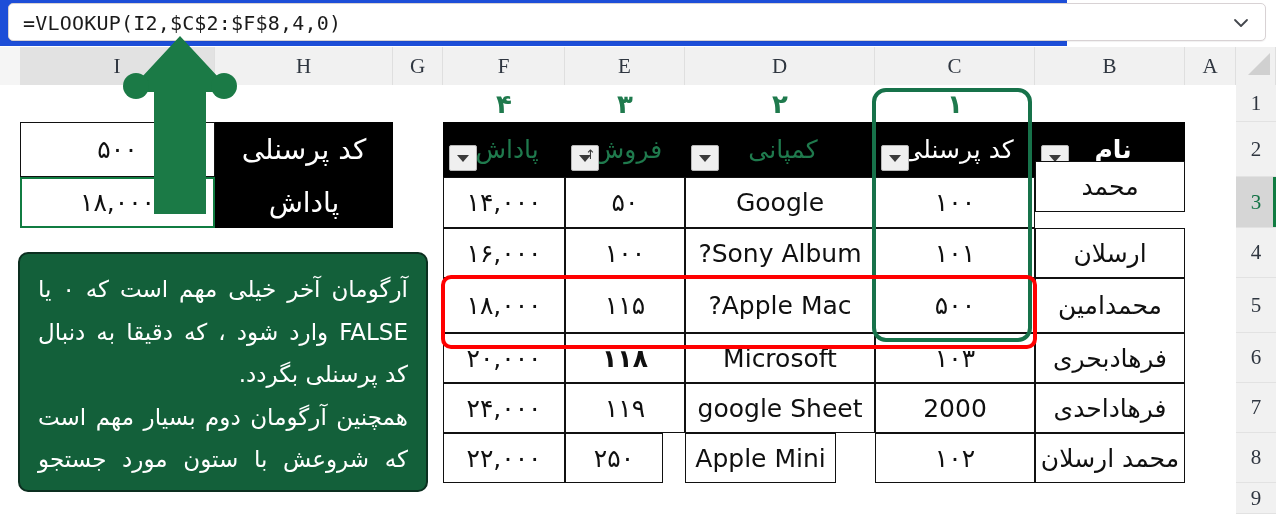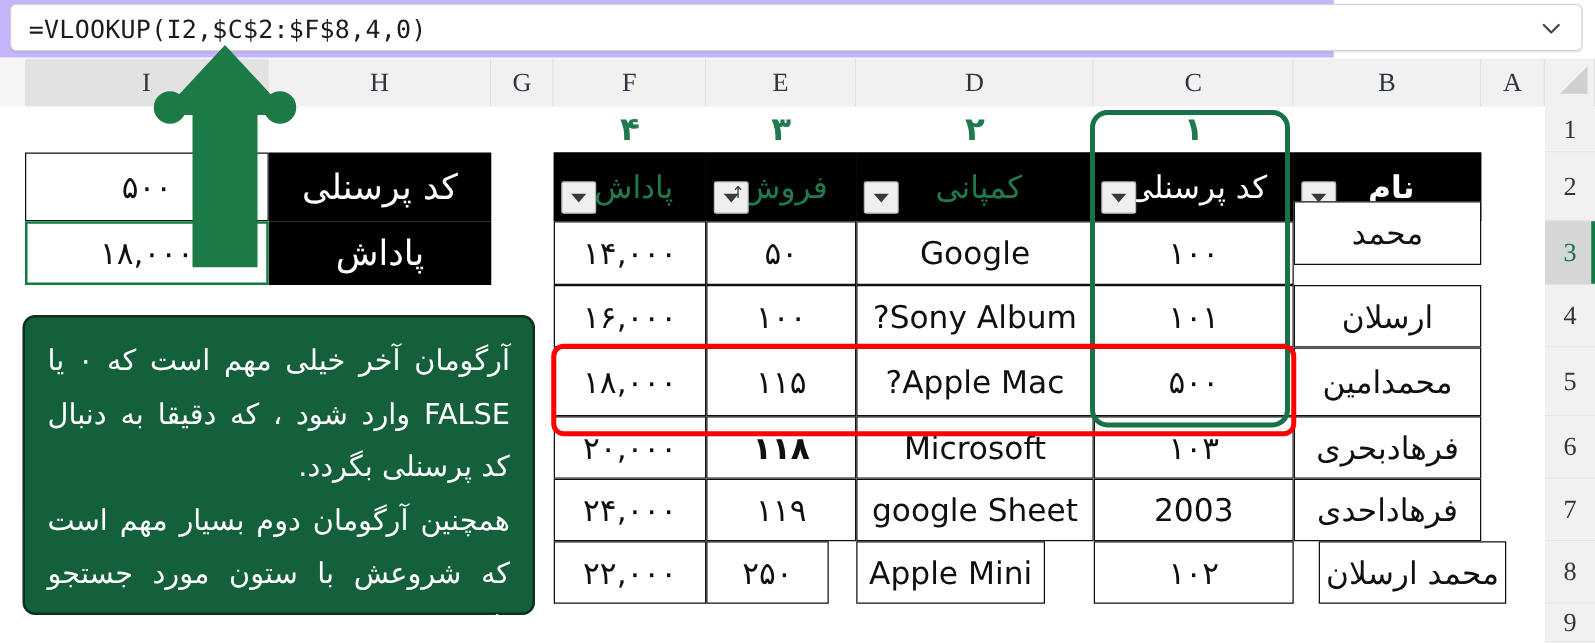--- a/index.html
+++ b/index.html
@@ -8,21 +8,21 @@
     width:1276px;height:514px;overflow:hidden;
     background:#ffffff;
     font-family:"DejaVu Sans","Liberation Sans",sans-serif;
     position:relative;
   }
   .app{position:absolute;inset:0;}
 
   
   .formula-strip{
     position:absolute;left:0;top:0;width:1067px;height:46px;
-    background:#c4b5fd;
+    background:#1d4ed8;
   }
   .formula-box{
     position:absolute;left:8px;top:3px;width:1258px;height:38px;
     background:#ffffff;border:1px solid #d8d2d4;border-radius:5px;
     box-shadow:0 1px 1px rgba(0,0,0,.06);
     box-sizing:border-box;
   }
   .formula-text{
     position:absolute;left:14px;top:7px;
     font-family:"DejaVu Sans Mono","Liberation Mono",monospace;
@@ -257,27 +257,27 @@
         <div class="cell tcell" style="left: 875px; width: 160px; top: 193px; height: 55px;">۵۰۰</div>
         <div class="cell tcell" style="left: 1035px; width: 150px; top: 193px; height: 55px;">محمدامین</div>
         <div class="cell tcell" style="left: 443px; width: 122px; top: 248px; height: 50px;">۲۰,۰۰۰</div>
         <div class="cell tcell" style="left: 565px; width: 120px; top: 248px; height: 50px; font-weight: bold;">۱۱۸</div>
         <div class="cell tcell" style="left: 685px; width: 190px; top: 248px; height: 50px;">Microsoft</div>
         <div class="cell tcell" style="left: 875px; width: 160px; top: 248px; height: 50px;">۱۰۳</div>
         <div class="cell tcell" style="left: 1035px; width: 150px; top: 248px; height: 50px;">فرهادبحری</div>
         <div class="cell tcell" style="left: 443px; width: 122px; top: 298px; height: 50px;">۲۴,۰۰۰</div>
         <div class="cell tcell" style="left: 565px; width: 120px; top: 298px; height: 50px;">۱۱۹</div>
         <div class="cell tcell" style="left: 685px; width: 190px; top: 298px; height: 50px;">google Sheet</div>
-        <div class="cell tcell" style="left: 875px; width: 160px; top: 298px; height: 50px;">2003</div>
+        <div class="cell tcell" style="left: 875px; width: 160px; top: 298px; height: 50px;">2000</div>
         <div class="cell tcell" style="left: 1035px; width: 150px; top: 298px; height: 50px;">فرهاداحدی</div>
         <div class="cell tcell" style="left: 443px; width: 122px; top: 348px; height: 50px;">۲۲,۰۰۰</div>
         <div class="cell tcell" style="left: 565px; width: 98px; top: 348px; height: 50px; text-align: center;">۲۵۰</div>
         <div class="cell tcell" style="left: 685px; width: 151px; top: 348px; height: 50px;">Apple Mini</div>
         <div class="cell tcell" style="left: 875px; width: 160px; top: 348px; height: 50px;">۱۰۲</div>
-        <div class="cell tcell" style="left: 1035px; width: 150px; top: 348px; height: 50px; margin-left: 20px;">محمد ارسلان</div>
+        <div class="cell tcell" style="left: 1035px; width: 150px; top: 348px; height: 50px;">محمد ارسلان</div>
       </div>
 
     <div class="note" style="top:167px;">
       <p>آرگومان آخر خیلی مهم است که ۰ یا FALSE وارد شود ، که دقیقا به دنبال کد پرسنلی بگردد.</p>
       <p>همچنین آرگومان دوم بسیار مهم است که شروعش با ستون مورد جستجو باشد</p>
     </div>
   </div>
 
   <svg class="green-arrow" viewBox="0 0 120 178">
     <path d="M60 0 L112 56 L86 56 L86 178 L34 178 L34 56 L8 56 Z" fill="#1b7a46"></path>

